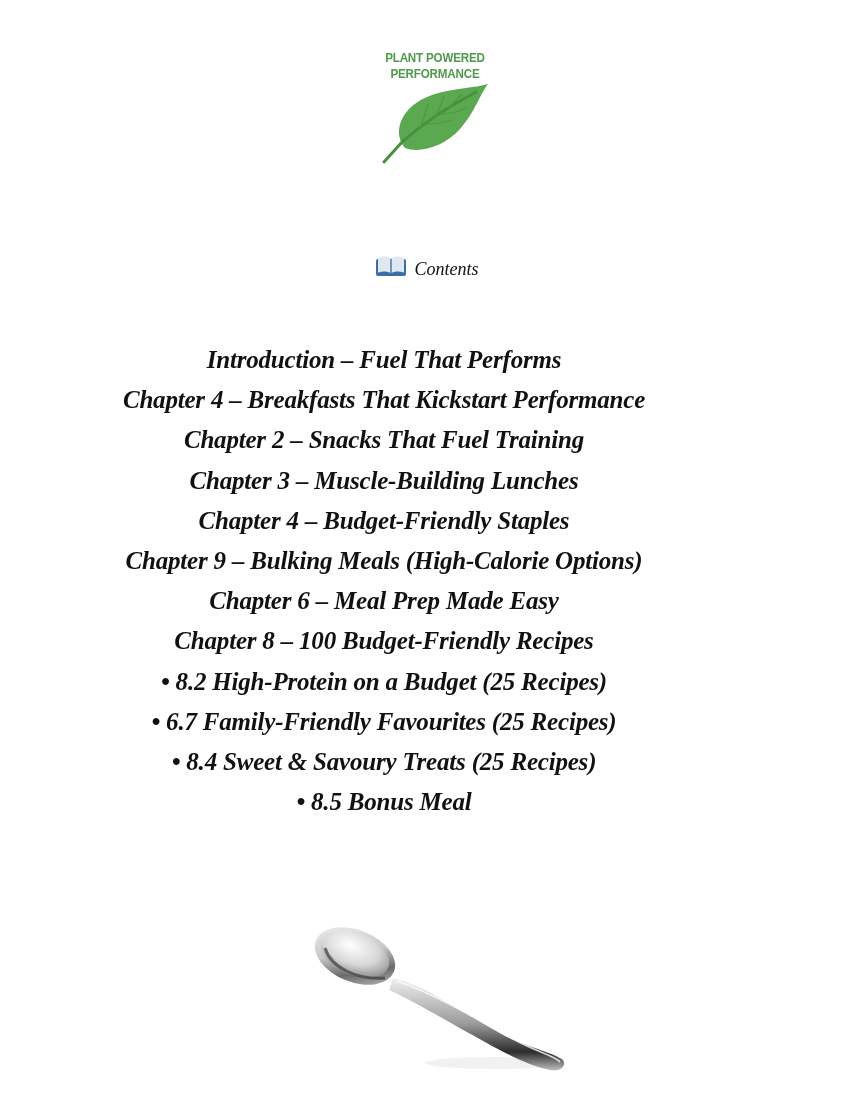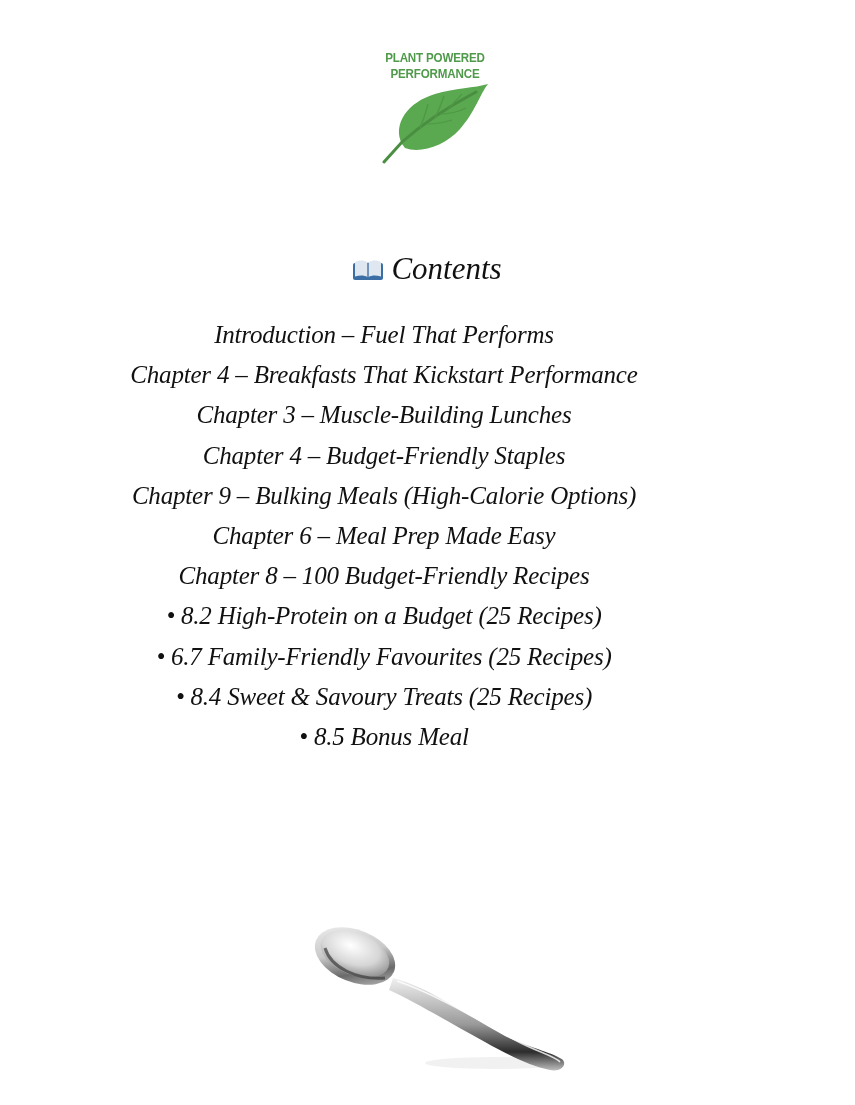--- a/index.html
+++ b/index.html
@@ -38,39 +38,40 @@
       width: 110px;
       height: 80px;
     }
     .contents-heading {
       position: absolute;
       top: 252px;
       left: 0;
       width: 855px;
       text-align: center;
       font-style: italic;
-      font-size: 31px;
+      font-size: 18px;
       line-height: 34px;
     }
     .book-icon {
       display: inline-block;
       width: 30px;
       height: 20px;
       vertical-align: -1px;
       margin-right: 8px;
     }
     .toc {
       position: absolute;
-      top: 315px;
+      top: 340px;
       left: 0;
       width: 768px;
       margin: 0;
       padding: 0;
       list-style: none;
       text-align: center;
+      font-weight: bold;
     }
     .toc li {
       font-style: italic;
       font-size: 25px;
       line-height: 40.2px;
       letter-spacing: -0.2px;
       white-space: nowrap;
     }
     .spoon {
       position: absolute;
@@ -102,20 +103,21 @@
     <rect x="0" y="3" width="30" height="17" rx="2" fill="#3a6ea5"></rect>
     <path d="M2 2 C 7 0, 11 0, 14.5 2.5 L 14.5 17 C 11 15, 7 15, 2 16.5 Z" fill="#dfe8f0"></path>
     <path d="M28 2 C 23 0, 19 0, 15.5 2.5 L 15.5 17 C 19 15, 23 15, 28 16.5 Z" fill="#dfe8f0"></path>
     <line x1="15" y1="2.5" x2="15" y2="18" stroke="#5a7fa6" stroke-width="1"></line>
   </svg><span>Contents</span>
 </div>
 
 <ul class="toc">
   <li>Introduction – Fuel That Performs</li>
   <li>Chapter 4 – Breakfasts That Kickstart Performance</li>
+  <li>Chapter 2 – Snacks That Fuel Training</li>
   <li>Chapter 3 – Muscle-Building Lunches</li>
   <li>Chapter 4 – Budget-Friendly Staples</li>
   <li>Chapter 9 – Bulking Meals (High-Calorie Options)</li>
   <li>Chapter 6 – Meal Prep Made Easy</li>
   <li>Chapter 8 – 100 Budget-Friendly Recipes</li>
   <li>• 8.2 High-Protein on a Budget (25 Recipes)</li>
   <li>• 6.7 Family-Friendly Favourites (25 Recipes)</li>
   <li>• 8.4 Sweet &amp; Savoury Treats (25 Recipes)</li>
   <li>• 8.5 Bonus Meal</li>
 </ul>

